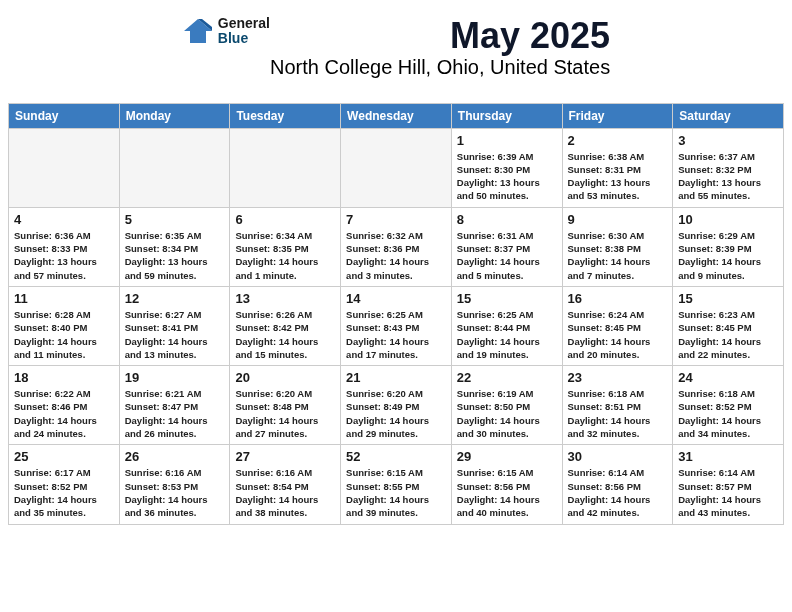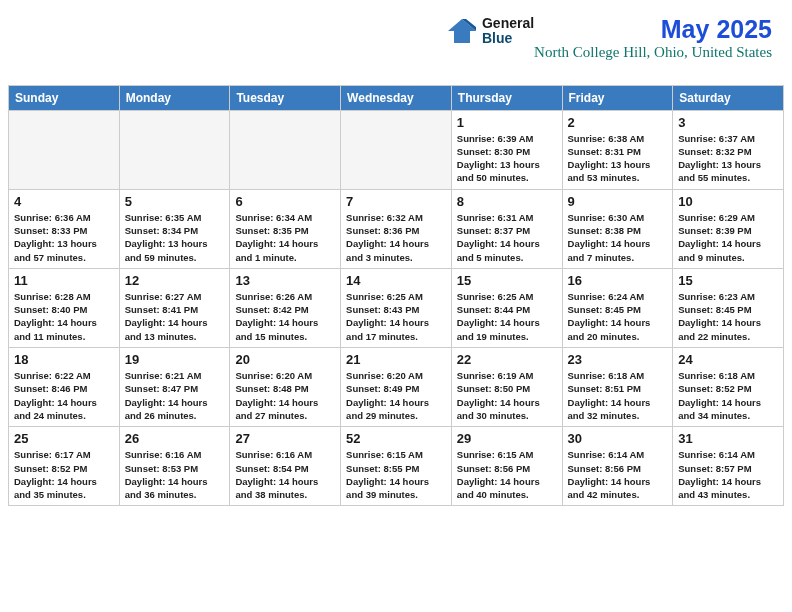--- a/index.html
+++ b/index.html
@@ -4,21 +4,21 @@
   <style>
     * { box-sizing: border-box; margin: 0; padding: 0; }
     body {
       font-family: Arial, sans-serif;
       background: #fff;
       width: 792px;
       min-height: 612px;
     }
     .header {
       display: flex;
-      justify-content: flex-end;
+      justify-content: center;
       align-items: flex-start;
       padding: 16px 20px 8px 20px;
     }
     .logo {
       display: flex;
       align-items: center;
     }
     .logo-text {
       display: flex;
       flex-direction: column;
@@ -30,30 +30,29 @@
     .logo-text span:last-child { color: #0c4a6e; }
     .logo-icon {
       width: 32px;
       height: 28px;
       margin-right: 4px;
     }
     .title-block {
       text-align: right;
     }
     .title-block h1 {
-      font-size: 25px;
-      font-weight: bold;
-      color: #1d4ed8;
+      font-size: 36px;
+      font-weight: bold;
+      color: #0f172a;
       line-height: 1.1;
     }
     .title-block h2 {
-      font-size: 15px;
+      font-size: 20px;
       font-weight: normal;
-      color: #0f766e;
-      font-family: Liberation Serif, serif;
+      color: #000000;
     }
     .calendar {
       width: 100%;
       border-collapse: collapse;
       padding: 0 8px;
       margin: 16px 8px;
       width: calc(100% - 16px);
       margin-left: 8px;
     }
     .calendar th {

